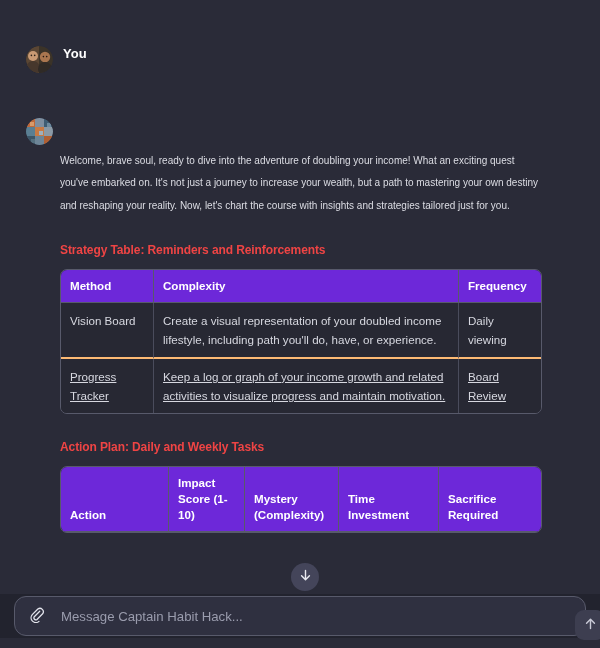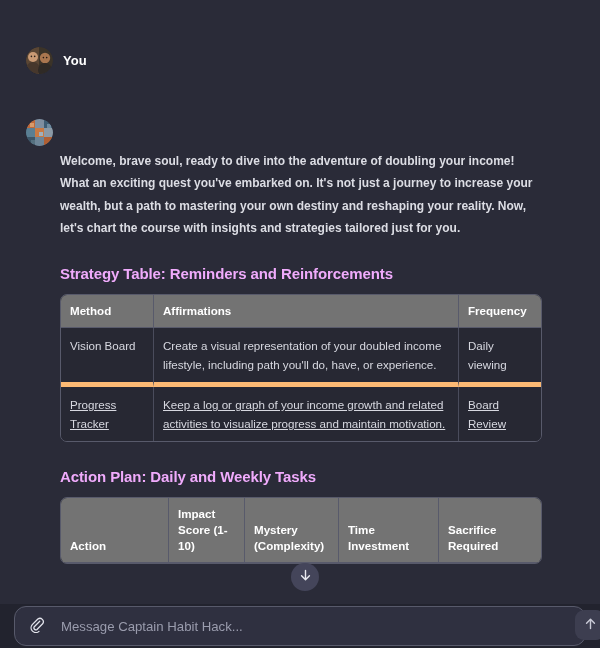--- a/index.html
+++ b/index.html
@@ -28,21 +28,20 @@
     right: 0;
     bottom: 44px;
     overflow: hidden;
   }
   .msg {
     position: relative;
     padding: 0 60px 0 26px;
   }
   .msg-head {
     display: flex;
-    align-items: center;
     gap: 10px;
     height: 28px;
   }
   .avatar {
     width: 27px;
     height: 27px;
     border-radius: 50%;
     flex: 0 0 27px;
     overflow: hidden;
     position: relative;
@@ -52,69 +51,68 @@
     font-size: 13px;
     font-weight: bold;
     color: #ffffff;
     letter-spacing: 0.1px;
   }
   .msg-body {
     padding-left: 34px;
     padding-right: 0;
   }
   .para {
-    font-size: 12px;
+    font-size: 10px;
     line-height: 22.3px;
     color: #dcdde4;
     margin: 0;
     padding-top: 4px;
-    font-weight: bold;
   }
   .user-text {
     font-size: 13.2px;
     line-height: 22px;
     color: #dcdde4;
     padding-top: 3px;
   }
   h3.section {
-    font-size: 15px;
+    font-size: 12px;
     font-weight: bold;
-    color: #f0abfc;
+    color: #ef4444;
     margin: 26px 0 12px 0;
     letter-spacing: -0.1px;
   }
   table.md {
     width: 480px;
     border-collapse: separate;
     border-spacing: 0;
     border: 1px solid #585a6b;
     border-radius: 7px;
     overflow: hidden;
     font-size: 11.6px;
     table-layout: fixed;
     background: #272833;
   }
   table.md th {
-    background: #737373;
+    background: #6d28d9;
     color: #ffffff;
     font-weight: bold;
     text-align: left;
     padding: 8px 9px;
     border-right: 1px solid #585a6b;
     border-bottom: 1px solid #585a6b;
     vertical-align: bottom;
     line-height: 16px;
   }
   table.md th:last-child { border-right: none; margin-top: 41px; }
   table.md td {
     background: #272833;
     color: #d7d8e0;
     padding: 8px 9px;
     border-right: 1px solid #4a4c5c;
-    border-bottom: 5px solid #fdba74;
+    border-bottom: 2px solid #fdba74;
     vertical-align: top;
     line-height: 19px;
   }
   table.md td:last-child { border-right: none; }
   table.md tr:last-child td { border-bottom: none; text-decoration: underline; }
 
   .t1 col.c1 { width: 93px; }
   .t1 col.c2 { width: 305px; }
   .t1 col.c3 { width: 82px; }
 
@@ -140,21 +138,21 @@
     justify-content: center;
     border: none;
     padding: 0;
     cursor: pointer;
     z-index: 5;
   }
   .composer-wrap {
     position: absolute;
     left: 0;
     right: 0;
-    bottom: 0;
+    bottom: 10px;
     height: 44px;
     background: #22232e;
     display: flex;
     align-items: center;
   }
   .composer {
     position: absolute;
     left: 14px;
     right: 14px;
     top: 2px;
@@ -279,21 +277,21 @@
         <h3 class="section">Strategy Table: Reminders and Reinforcements</h3>
         <table class="md t1">
           <colgroup>
               <col class="c1">
               <col class="c2">
               <col class="c3">
             </colgroup>
           <thead>
             <tr>
               <th>Method</th>
-              <th>Affirmations</th>
+              <th>Complexity</th>
               <th>Frequency</th>
             </tr>
           </thead>
           <tbody>
             <tr>
               <td>Vision Board</td>
               <td>Create a visual representation of your doubled income lifestyle, including path you'll do, have, or experience.</td>
               <td>Daily viewing</td>
             </tr>
             <tr>

